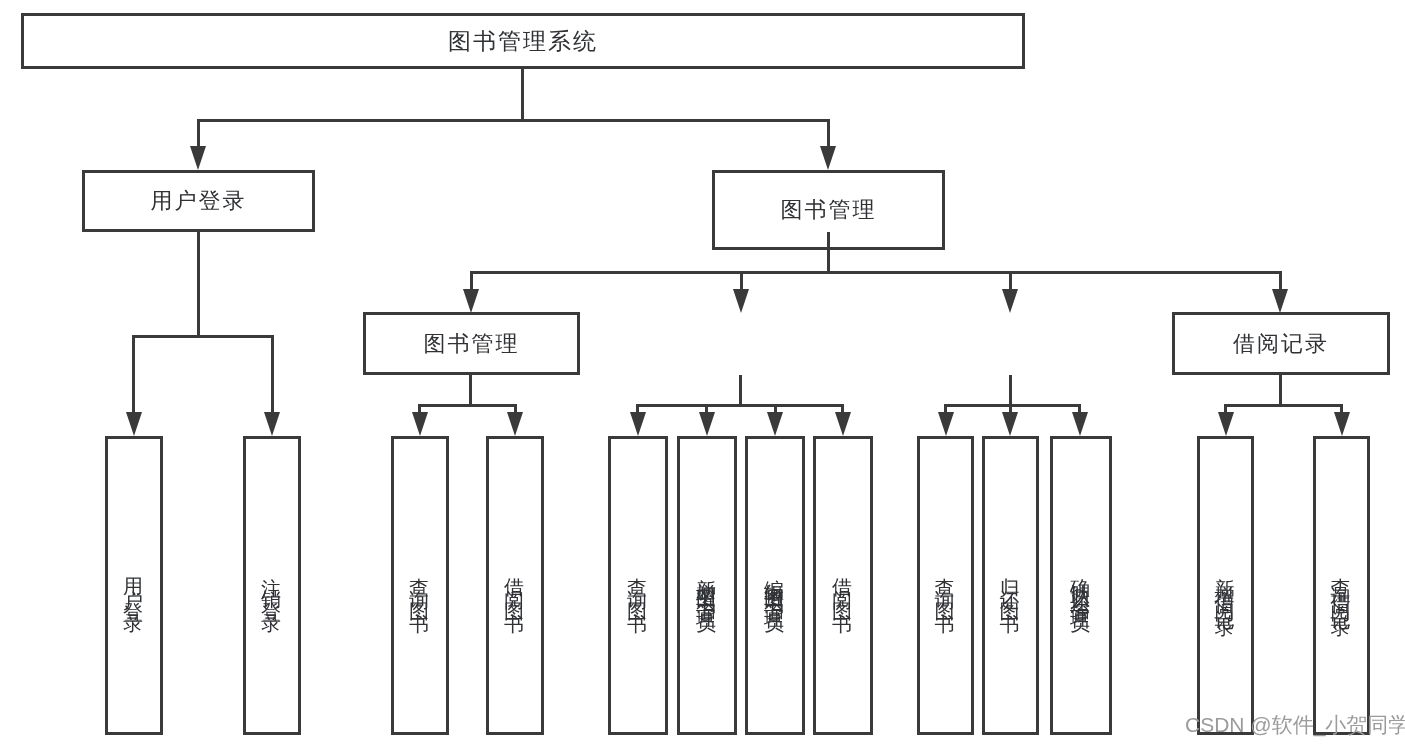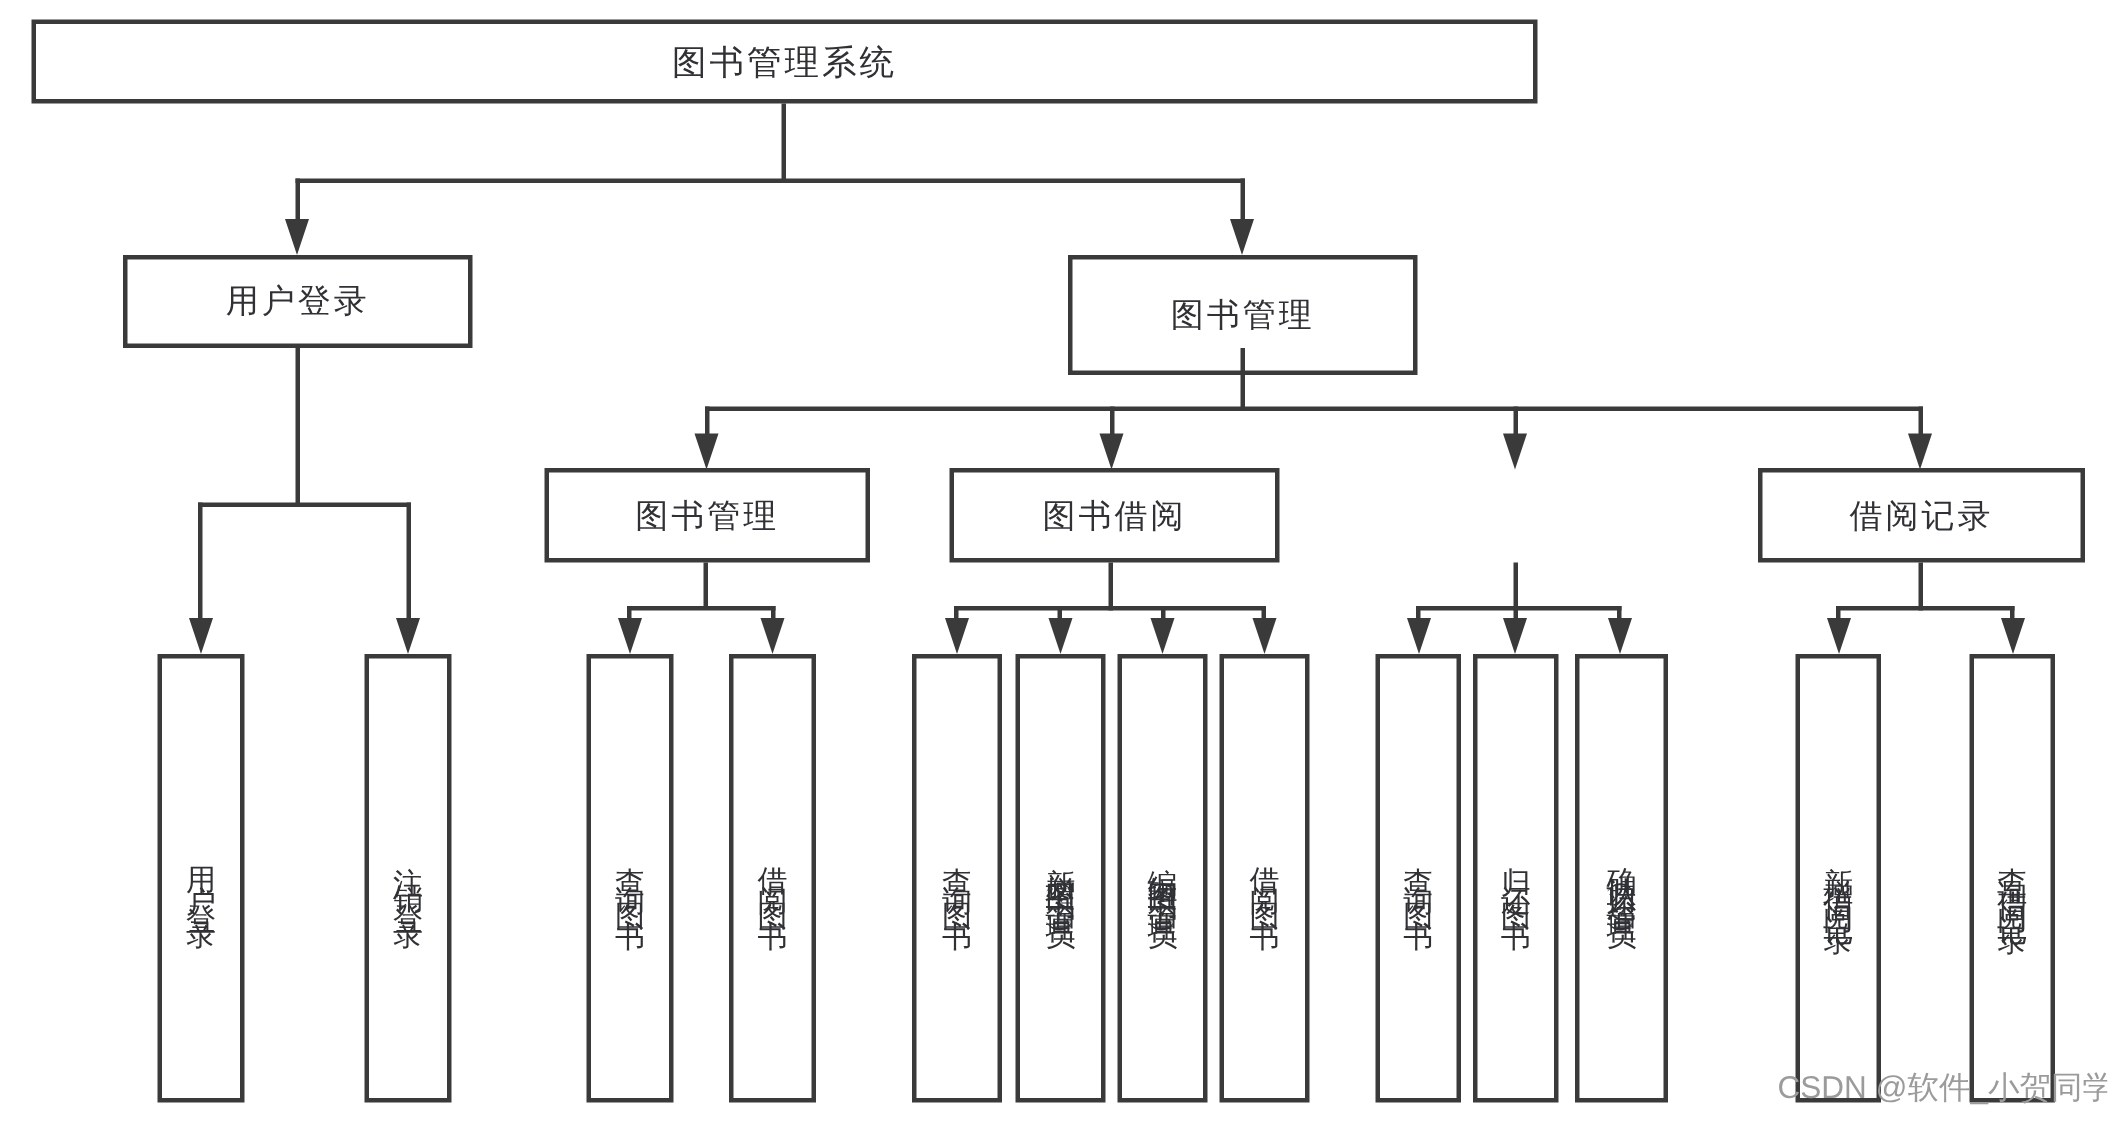--- a/index.html
+++ b/index.html
@@ -53,23 +53,20 @@
 
   <div class="node h" style="left:82px;top:170px;width:233px;height:62px;">
     <span>用户登录</span>
   </div>
   <div class="node h" style="left:712px;top:170px;width:233px;height:80px;">
     <span>图书管理</span>
   </div>
 
   <div class="node h" style="left:363px;top:312px;width:217px;height:63px;">
     <span>图书管理</span>
-  </div>
-  <div class="node h" style="left:633px;top:312px;width:220px;height:63px;">
-    <span>图书借阅</span>
   </div>
   <div class="node h" style="left:1172px;top:312px;width:218px;height:63px;">
     <span>借阅记录</span>
   </div>
 
   <div class="node" style="left:105px;top:436px;width:58px;height:299px;">
     <span class="leaf-label v-wide">用户登录</span>
   </div>
   <div class="node" style="left:243px;top:436px;width:58px;height:299px;">
     <span class="leaf-label v-wide">注销登录</span>

